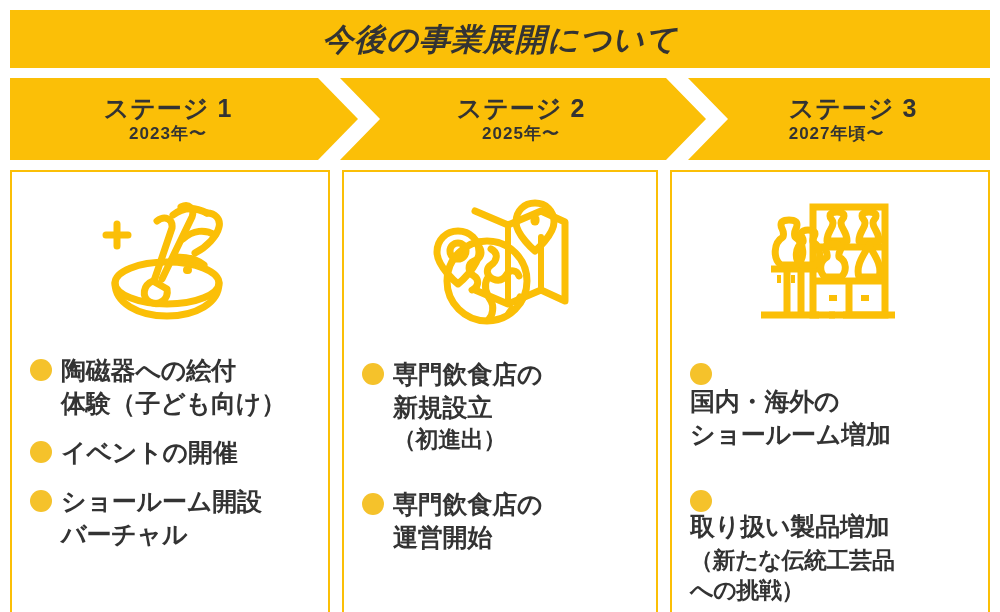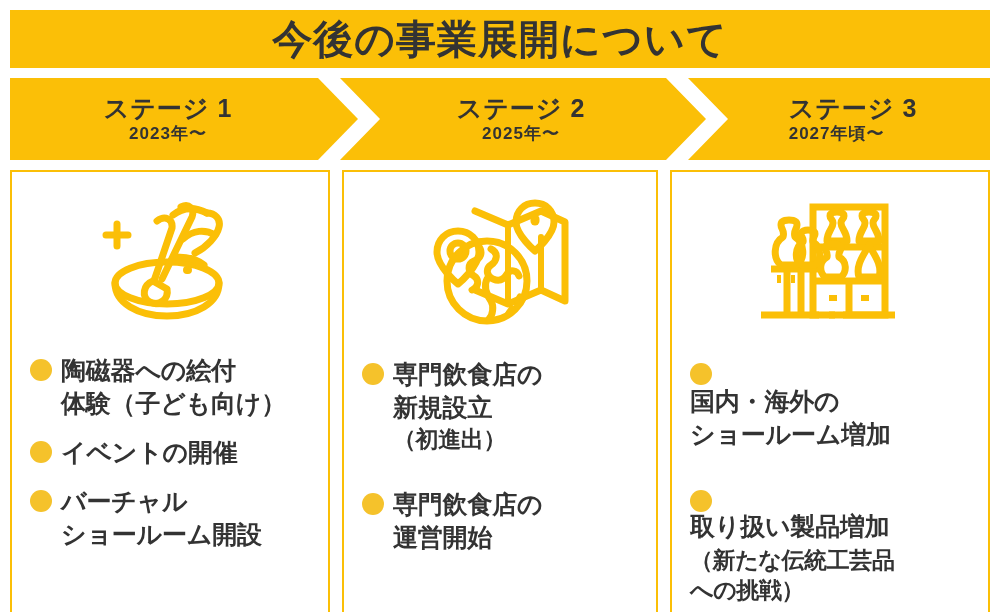--- a/index.html
+++ b/index.html
@@ -29,26 +29,27 @@
     left: 10px;
     top: 10px;
     width: 980px;
     height: 58px;
     background: var(--brand);
     display: flex;
     align-items: center;
     justify-content: center;
   }
   .title-text {
-    font-size: 40px;
+    font-size: 31px;
     font-weight: bold;
     color: var(--ink);
     letter-spacing: 1px;
     line-height: 1;
     white-space: nowrap;
+    font-style: italic;
   }
 
   
   .stage-bar {
     position: absolute;
     left: 10px;
     top: 78px;
     width: 980px;
     height: 68px;
   }
@@ -229,22 +230,22 @@
       </div>
       <div class="bullet">
         <span class="dot"></span>
         <span class="btext">
             <span style="display: block;">イベントの開催</span>
           </span>
       </div>
       <div class="bullet">
         <span class="dot"></span>
         <span class="btext">
+            <span style="display: block;">ショールーム開設</span>
             <span style="display: block;">バーチャル</span>
-            <span style="display: block;">ショールーム開設</span>
           </span>
       </div>
     </div>
   </div>
 
   <div class="panel p2">
     <div class="icon-slot">
       <svg width="150" height="145" viewBox="0 0 150 145" fill="none" stroke="#FBBF07" stroke-width="7" stroke-linecap="round" stroke-linejoin="round">
 
         <path d="M50 22 L83 36 L116 22 L140 33 L140 112 L116 101 L83 115 L50 101"></path>

